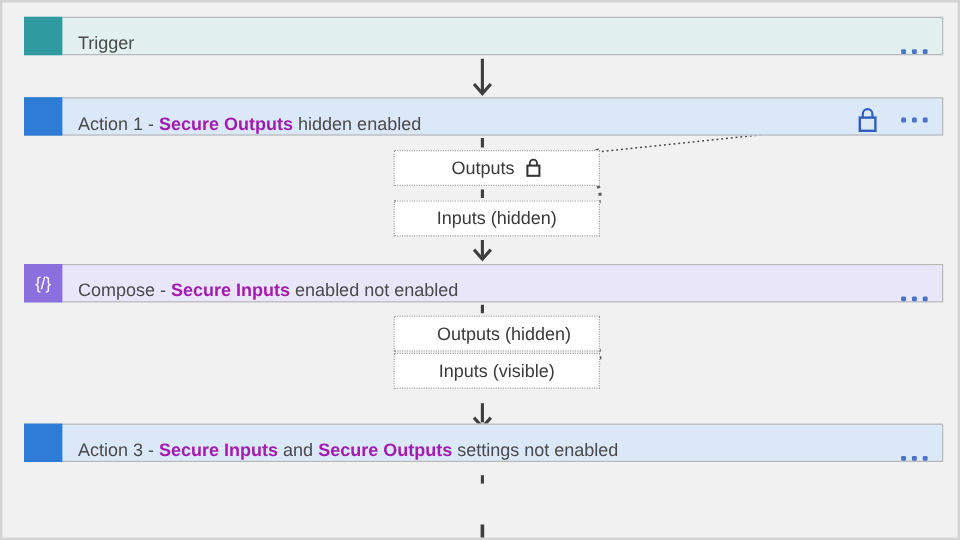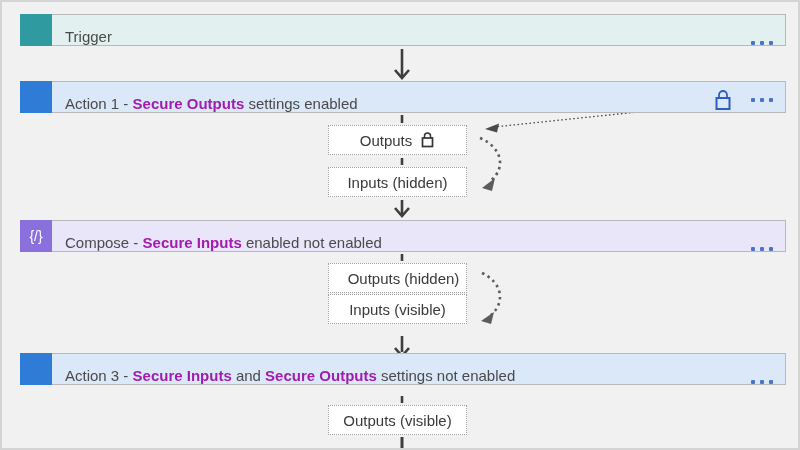--- a/index.html
+++ b/index.html
@@ -28,21 +28,21 @@
     padding-left:13px;font-size:15px;color:#4a4a4a;white-space:nowrap;
   }
   .row-label span.b{font-weight:700;color:#a21caf;}
   .row-label span.i{}
   .row-right{
     margin-left:auto;display:flex;align-items:center;gap:18px;padding-right:12px;
   }
   .dots{display:flex;gap:5px;align-items:center;}
   .dots i{width:4px;height:4px;background:#4a74c8;display:block;border-radius:1px;}
   .databox{
-    position:absolute;left:326px;width:139px;height:30px;box-sizing:border-box;
+    position:absolute;left:326px;width:172px;height:30px;box-sizing:border-box;
     background:#fff;border:1px dotted #a0a0a0;
     display:flex;align-items:center;justify-content:center;gap:8px;
     font-size:15px;color:#3a3a3a;white-space:nowrap;
   }
   .bx-outputs1{top:123px;}
   .bx-inputs-hidden{top:165px;}
   .bx-outputs-hidden{top:261px;padding-left:12px;}
   .bx-inputs-visible{top:292px;}
   .bx-outputs-visible{top:403px;}
   .overlay{position:absolute;left:0;top:0;width:800px;height:450px;pointer-events:none;}
@@ -105,21 +105,21 @@
       <div class="dots">
           <i></i>
           <i></i>
           <i></i>
         </div>
     </div>
   </div>
 
   <div class="row row-action1">
     <div class="row-icon ic-action"></div>
-    <div class="row-label"><span>Action 1 - </span><span class="b">Secure Outputs</span><span> settings enabled</span></div>
+    <div class="row-label"><span>Action 1 - </span><span class="b">Secure Outputs</span><span> hidden enabled</span></div>
     <div class="row-right">
       <svg class="lockrow" width="20" height="24" viewBox="0 0 20 24">
         <path d="M6 10 V7 a4 4 0 0 1 8 0 V10" fill="none" stroke="#2e5fc0" stroke-width="1.8"></path>
         <rect x="3.5" y="10" width="13" height="11" fill="none" stroke="#2e5fc0" stroke-width="2"></rect>
       </svg>
       <div class="dots">
           <i></i>
           <i></i>
           <i></i>
         </div>
@@ -159,17 +159,14 @@
   </div>
   <div class="databox bx-inputs-hidden">
     <span>Inputs (hidden)</span>
   </div>
   <div class="databox bx-outputs-hidden">
     <span>Outputs (hidden)</span>
   </div>
   <div class="databox bx-inputs-visible">
     <span>Inputs (visible)</span>
   </div>
-  <div class="databox bx-outputs-visible">
-    <span>Outputs (visible)</span>
-  </div>
 
 </div>
 
 </body></html>

